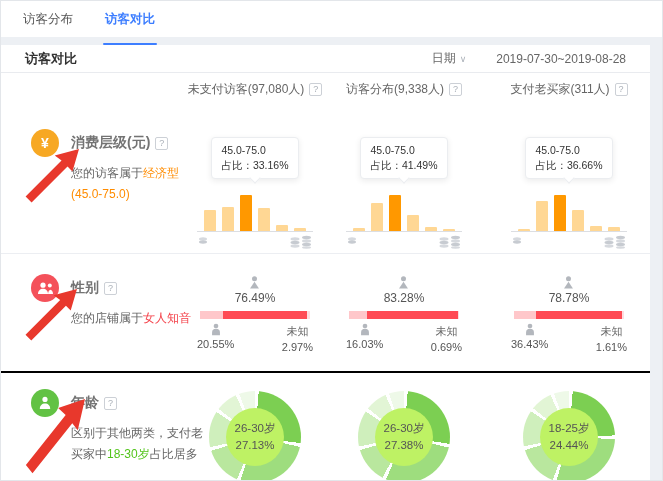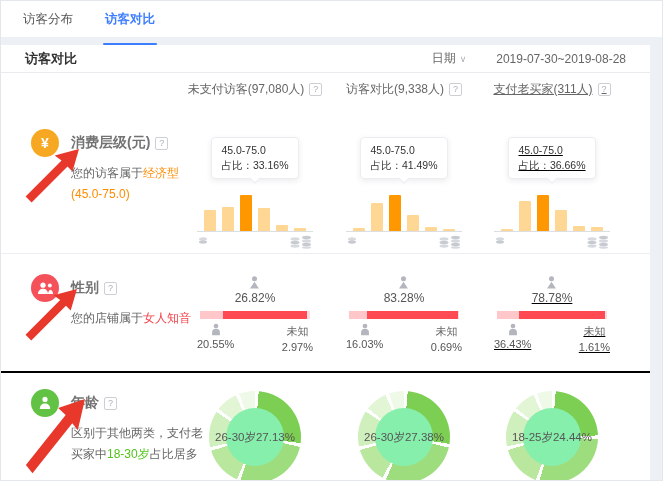--- a/index.html
+++ b/index.html
@@ -16,21 +16,21 @@
   .panel { position:absolute; top:44px; left:0; width:649px; height:437px; background:#fff; }
   .panel-header { height:28px; border-bottom:1px solid #e9ebef; display:flex; align-items:center; padding:0 24px; }
   .panel-title { font-size:13px; font-weight:bold; color:#333; }
   .date-filter { margin-left:auto; display:flex; align-items:center; font-size:12px; color:#666; }
   .date-label { color:#666; }
   .chev { color:#aab0b8; font-size:9px; margin:0 6px 0 4px; }
   .date-value { margin-left:24px; color:#666; }
 
   
   .cell { position:absolute; width:148px; top:0; display:flex; flex-direction:column; align-items:center; }
-  .c1 { left:180px; } .c2 { left:329px; } .c3 { left:477px;text-decoration:underline; }
+  .c1 { left:180px; } .c2 { left:329px; } .c3 { left:494px; }
   .col-headers { position:relative; height:32px; }
   .col-header { font-size:12px; color:#666; height:32px; flex-direction:row !important; justify-content:center; align-items:center !important; display:flex; }
   .help { display:inline-block; width:13px; height:13px; border:1px solid #ccd0d6; border-radius:2px; color:#aab0b8; font-size:9px; line-height:11px; text-align:center; margin-left:5px; background:#fff; cursor:pointer; }
 
   
   .row { position:relative; }
   .row1 { height:148px; }
   .row2 { height:118px; border-top:1px solid #eceef2; }
   .row3 { height:112px; border-top:2px solid #000000; }
   .row2, .row3 { margin:0 0; }
@@ -56,21 +56,21 @@
   .g-top { display:flex; flex-direction:column; align-items:center; margin-top:22px; }
   .g-pct { font-size:12px; color:#555; margin-top:2px; }
   .gbar { width:110px; height:8px; display:flex; margin-top:6px; overflow:hidden; }
   .g-bottom { width:116px; display:flex; justify-content:space-between; margin-top:4px; }
   .g-stack { display:flex; flex-direction:column; align-items:center; font-size:11px; color:#555; line-height:16px; }
   .g-stack .lab { color:#666; }
 
   
   .donut-wrap { position:relative; width:92px; height:92px; margin-top:18px; }
   .donut { width:92px; height:92px; border-radius:50%; }
-  .donut-hole { position:absolute; left:17px; top:17px; width:58px; height:58px; background:#86efac; border-radius:50%; display:flex; flex-direction:row; align-items:center; justify-content:center; }
+  .donut-hole { position:absolute; left:17px; top:17px; width:58px; height:58px; background:#bef264; border-radius:50%; display:flex; flex-direction:column; align-items:center; justify-content:center; }
   .donut-hole div { font-size:11.5px; color:#555; line-height:17px; white-space:nowrap; }
 
   
   .arrow { position:absolute; z-index:6; }
   svg { display:block; }
 </style>
 </head>
 <body>
 
 <div class="frame">
@@ -90,21 +90,21 @@
         <span class="date-value">2019-07-30~2019-08-28</span>
       </div>
     </div>
 
     <div class="col-headers">
       <div class="cell c1 col-header">
         <span>未支付访客(97,080人)</span>
         <span class="help">?</span>
       </div>
       <div class="cell c2 col-header">
-        <span>访客对比(9,338人)</span>
+        <span>访客分布(9,338人)</span>
         <span class="help">?</span>
       </div>
       <div class="cell c3 col-header">
         <span>支付老买家(311人)</span>
         <span class="help">?</span>
       </div>
     </div>
 
     <div class="row row1">
       <div class="rowlabel" style="top:24px;">
@@ -235,21 +235,21 @@
           <span>您的店铺属于</span><span class="hl-red">女人知音</span>
         </div>
       </div>
 
       <div class="cell c1">
         <div class="g-top">
           <svg width="15" height="13" viewBox="0 0 16 14">
               <circle cx="8" cy="3" r="2.7" fill="#b3b7bd"></circle>
               <path d="M8 6.2 L12.8 13.5 H3.2 Z" fill="#b3b7bd"></path>
             </svg>
-          <div class="g-pct">26.82%</div>
+          <div class="g-pct">76.49%</div>
         </div>
         <div class="gbar">
             <div style="width: 20.55%; background: rgb(255, 199, 202);"></div>
             <div style="width: 76.49%; background: rgb(255, 74, 84);"></div>
             <div style="width: 2.97%; background: rgb(255, 220, 223);"></div>
           </div>
         <div class="g-bottom">
           <div class="g-stack">
             <svg width="14" height="13" viewBox="0 0 16 14">
                 <circle cx="8" cy="3" r="2.7" fill="#b3b7bd"></circle>

